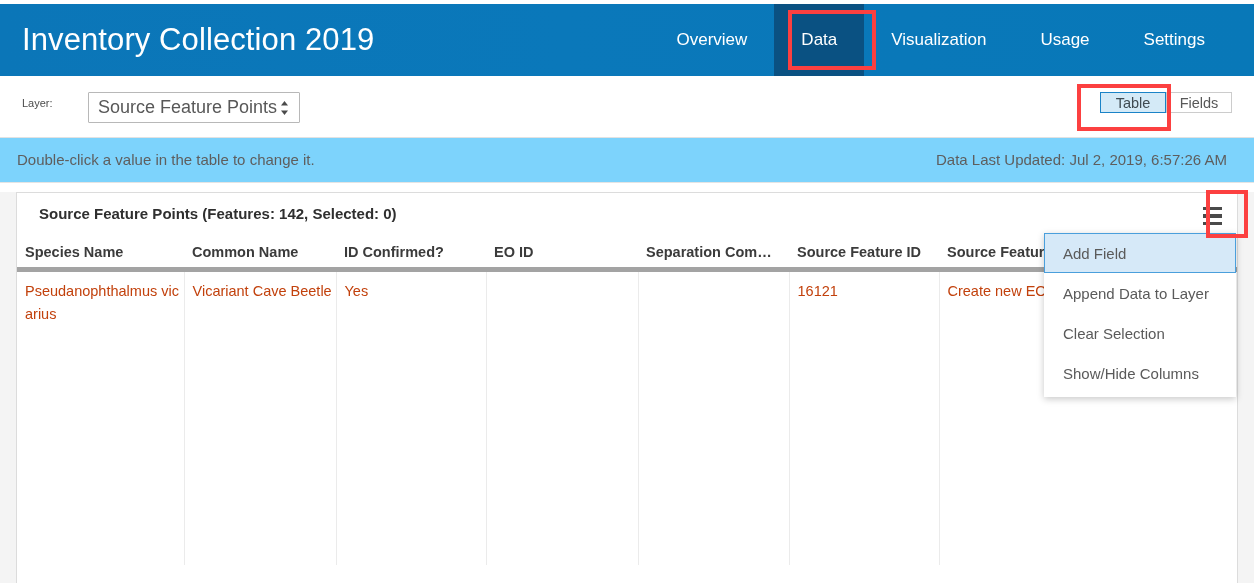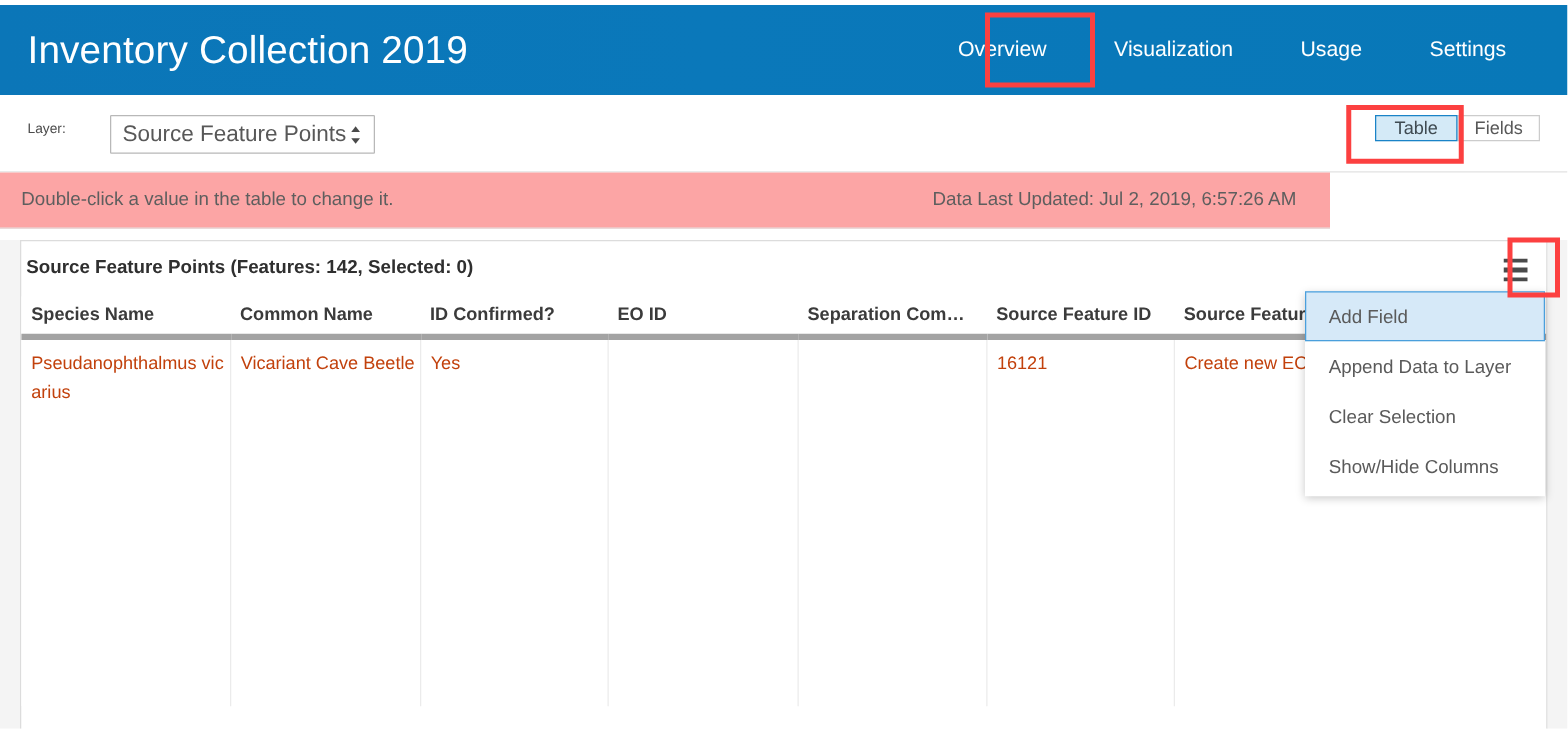--- a/index.html
+++ b/index.html
@@ -136,22 +136,22 @@
     background: #d4eaf7;
     border: 1px solid #1a83c7;
     color: #3f4b52;
     z-index: 2;
   }
 
   
   .infobar {
     position: absolute;
     left: 0; top: 138px;
-    width: 1064px; height: 45px;
-    background: #fca5a5;
+    width: 1254px; height: 45px;
+    background: #7dd3fc;
     border-bottom: 1px solid #e4e4e4;
   }
   .info-left {
     position: absolute;
     left: 17px; top: 13px;
     font-size: 15px;
     color: #5e5e5e;
     white-space: nowrap;
   }
   .info-right {
@@ -167,21 +167,21 @@
     position: absolute;
     left: 16px; top: 192px;
     width: 1222px;
     height: 391px;
     background: #ffffff;
     border: 1px solid #dcdcdc;
     border-bottom: none;
   }
   .panel-title {
     position: absolute;
-    left: 4px; top: 12px;
+    left: 22px; top: 12px;
     font-size: 15px;
     font-weight: bold;
     color: #2f2f2f;
     white-space: nowrap;
   }
   .menu-btn {
     position: absolute;
     right: 7px; top: 5px;
     width: 36px; height: 36px;
     background: #ffffff;
@@ -283,20 +283,21 @@
 
 <div id="app">
 
   <div class="top-strip"></div>
 
   <div class="header">
     <div class="app-title">Inventory Collection 2019</div>
 
     <div class="nav">
       <div class="nav-item">Overview</div>
+      <div class="nav-item active">Data</div>
       <div class="nav-item">Visualization</div>
       <div class="nav-item">Usage</div>
       <div class="nav-item">Settings</div>
       <div class="nav-spacer"></div>
     </div>
   </div>
 
   <div class="annot" style="left:788px; top:10px; width:88px; height:60px;"></div>
 
   <div class="toolbar">

